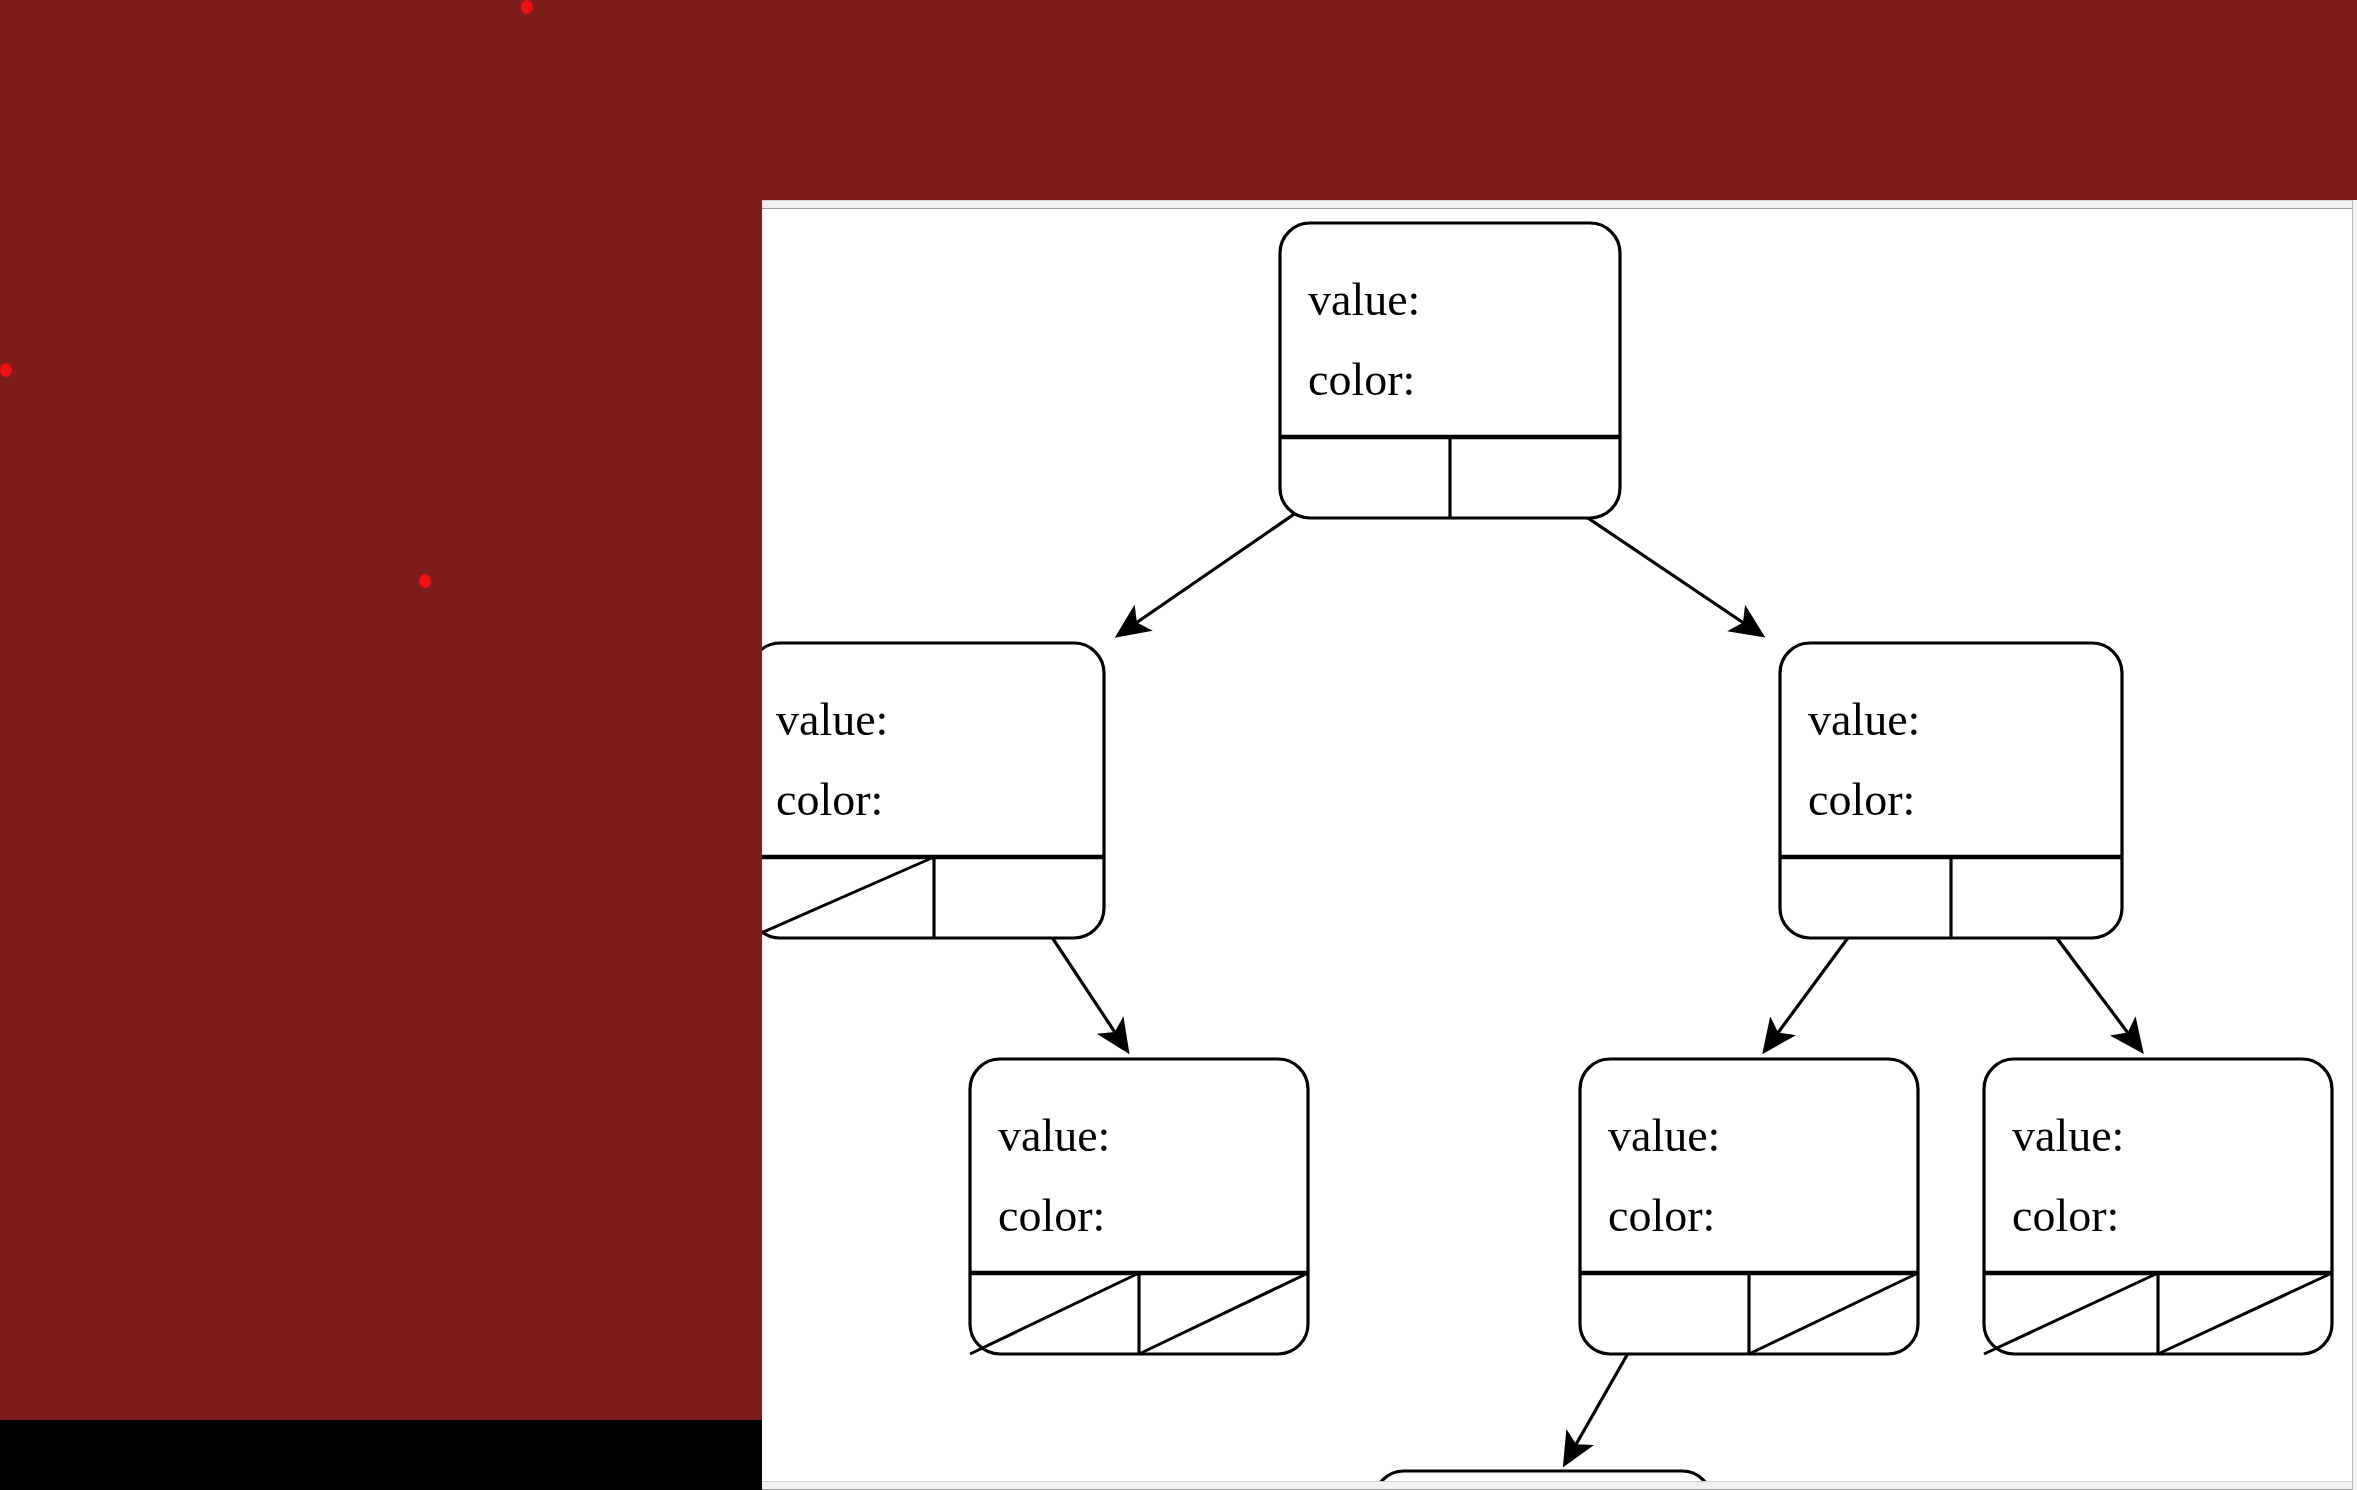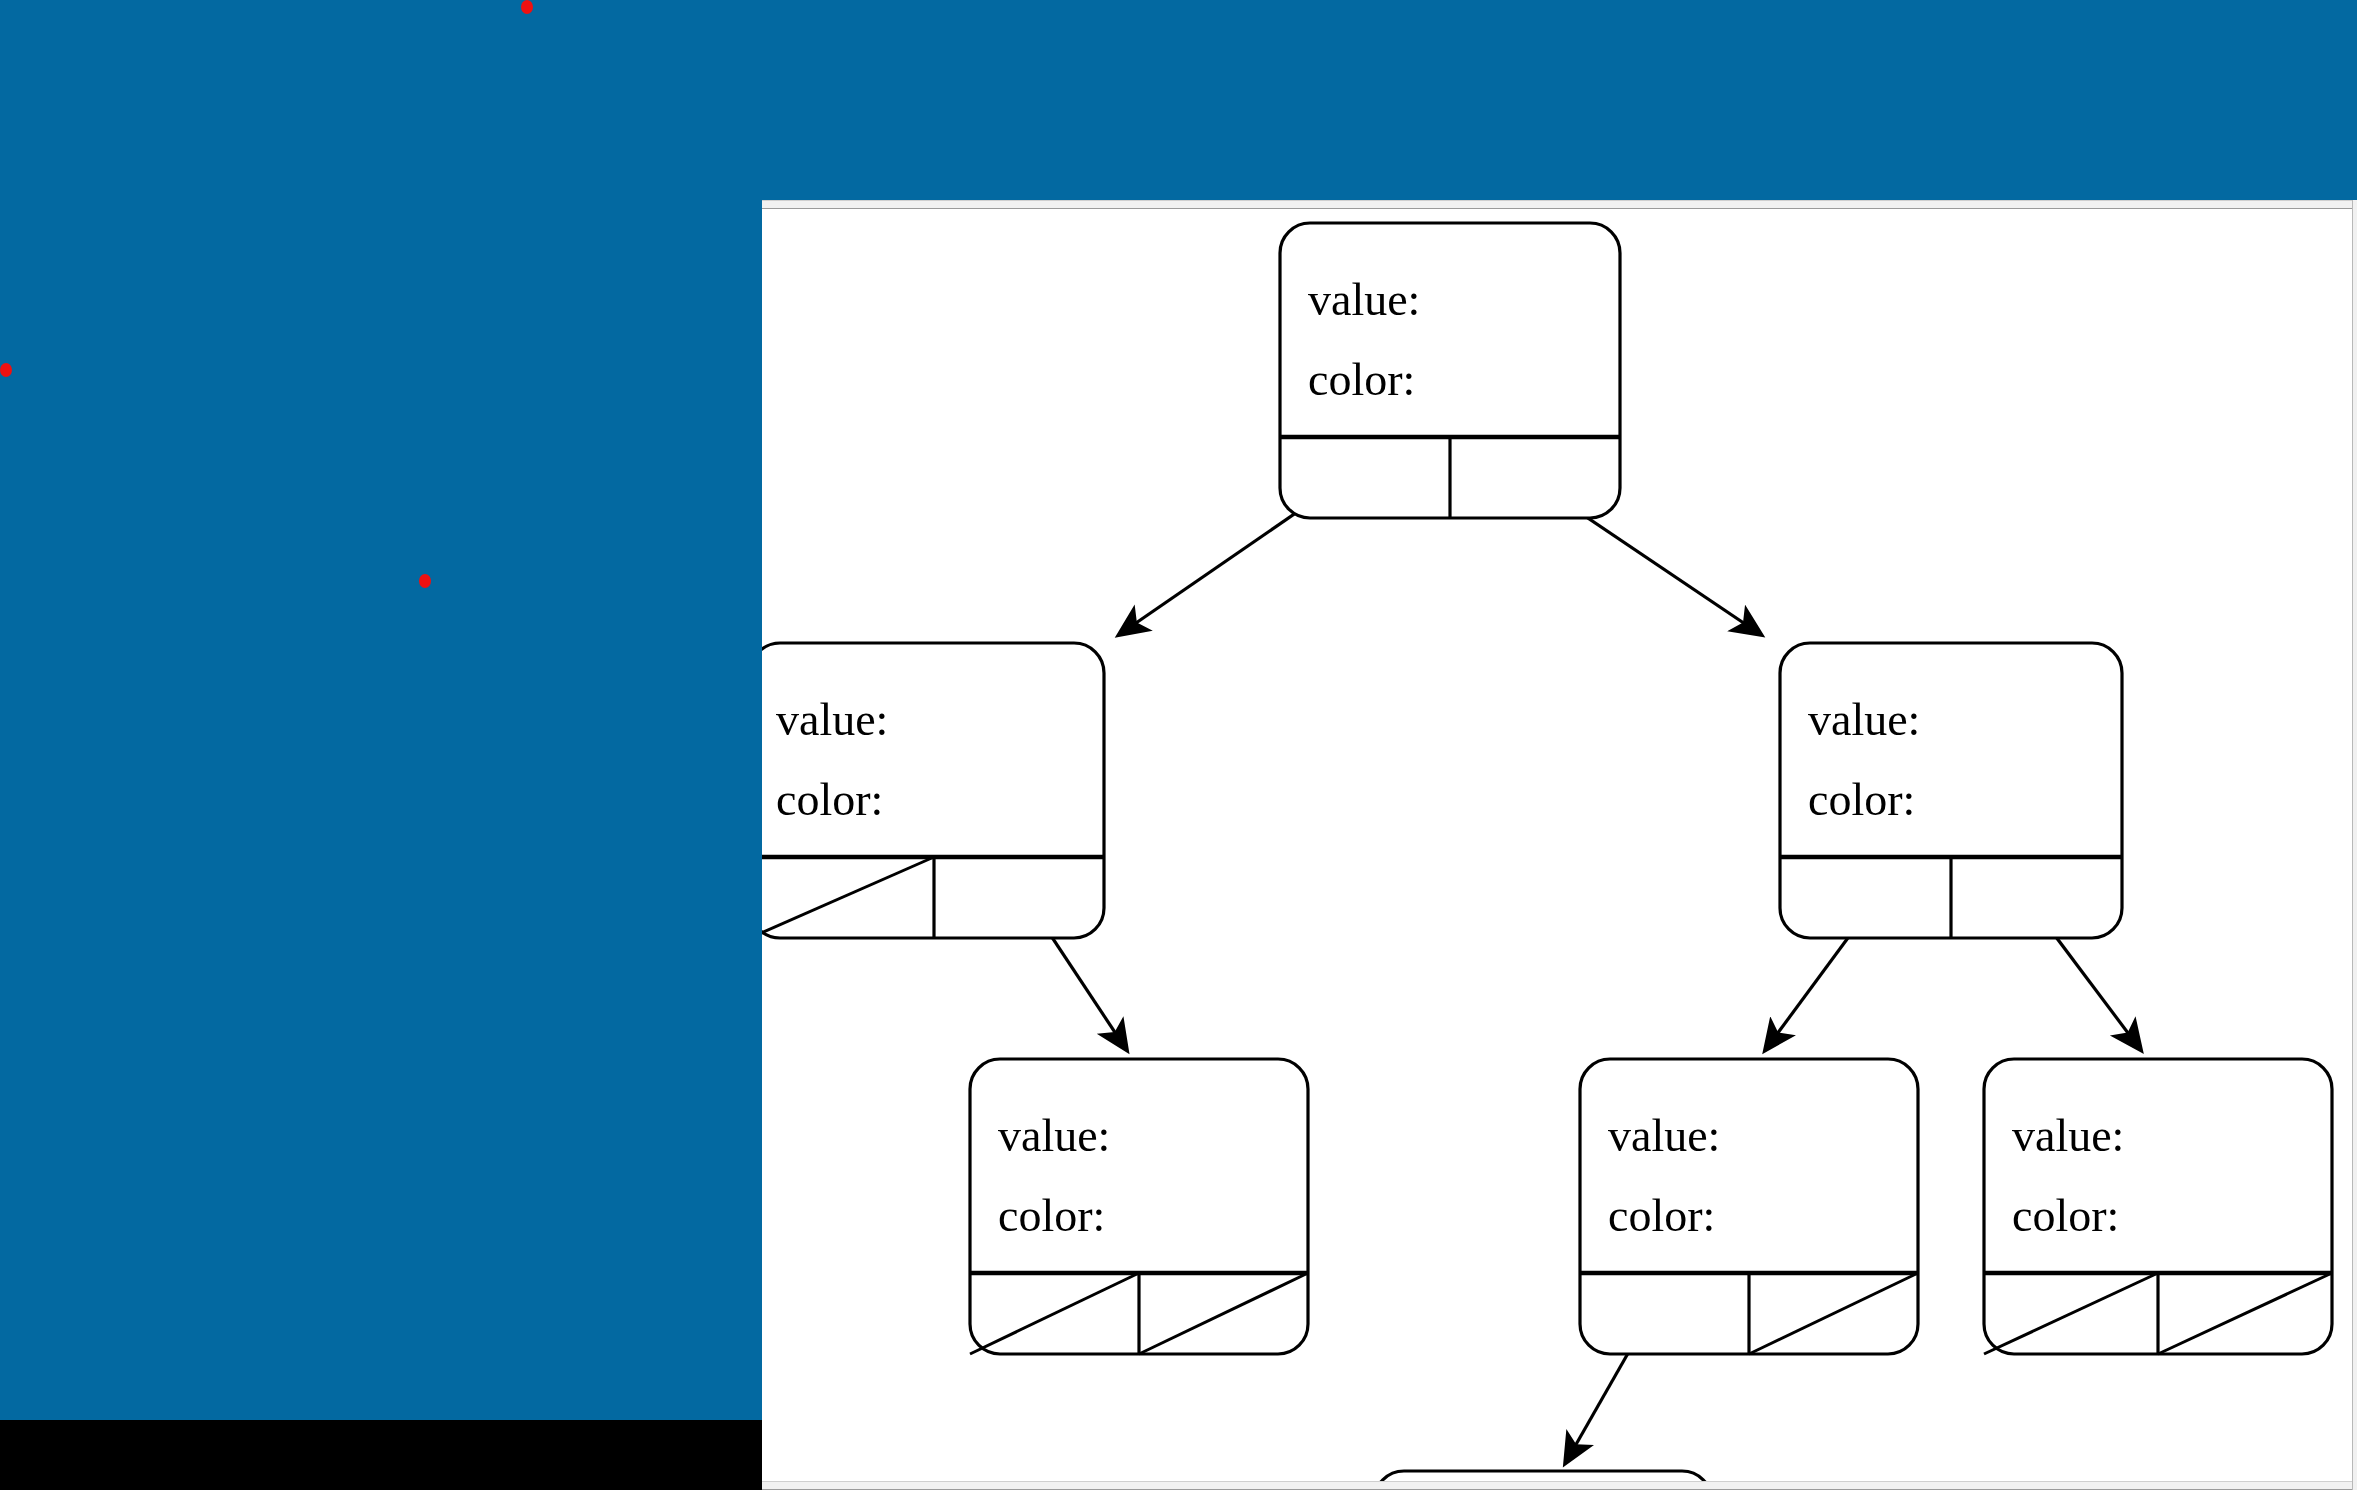--- a/index.html
+++ b/index.html
@@ -2,21 +2,21 @@
 <html><head>
 <meta charset="utf-8">
 <style>
   * { margin:0; padding:0; box-sizing:border-box; }
   html, body {
     width:2357px; height:1490px;
     background:#000000;
     overflow:hidden;
     font-family:"Liberation Serif", serif;
   }
-  #root-canvas { position:relative; width:2357px; height:1420px; background:#0369a1; }
+  #root-canvas { position:relative; width:2357px; height:1420px; background:#7f1d1d; }
 
   
   .marker-dot {
     position:absolute;
     background:#ee1111;
     border-radius:50%;
     width:12px; height:14px;
   }
 
   

